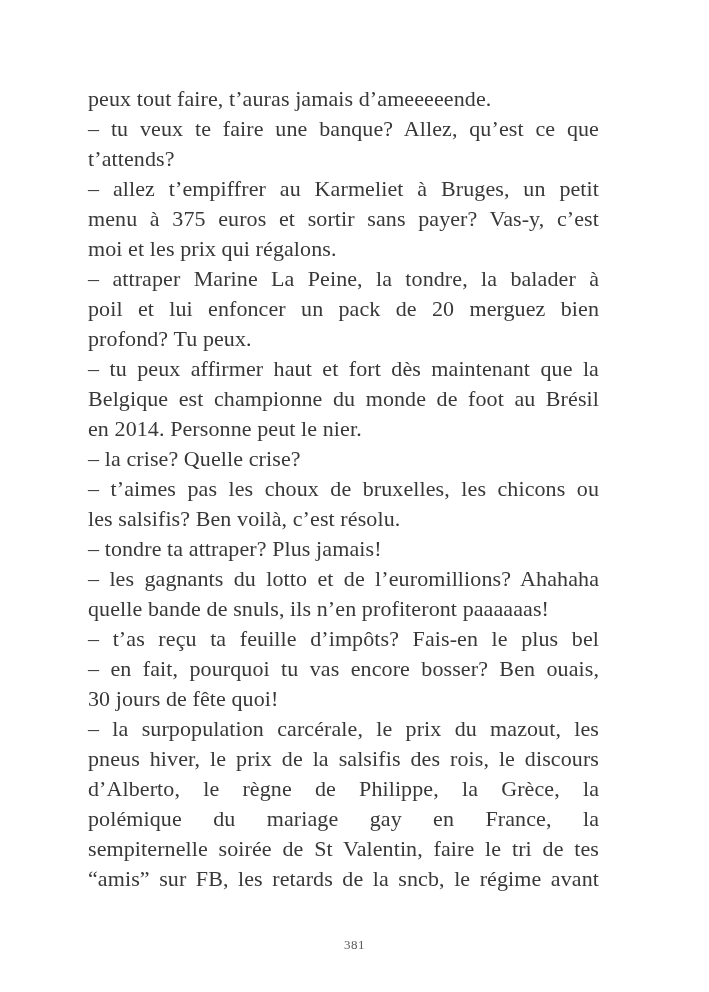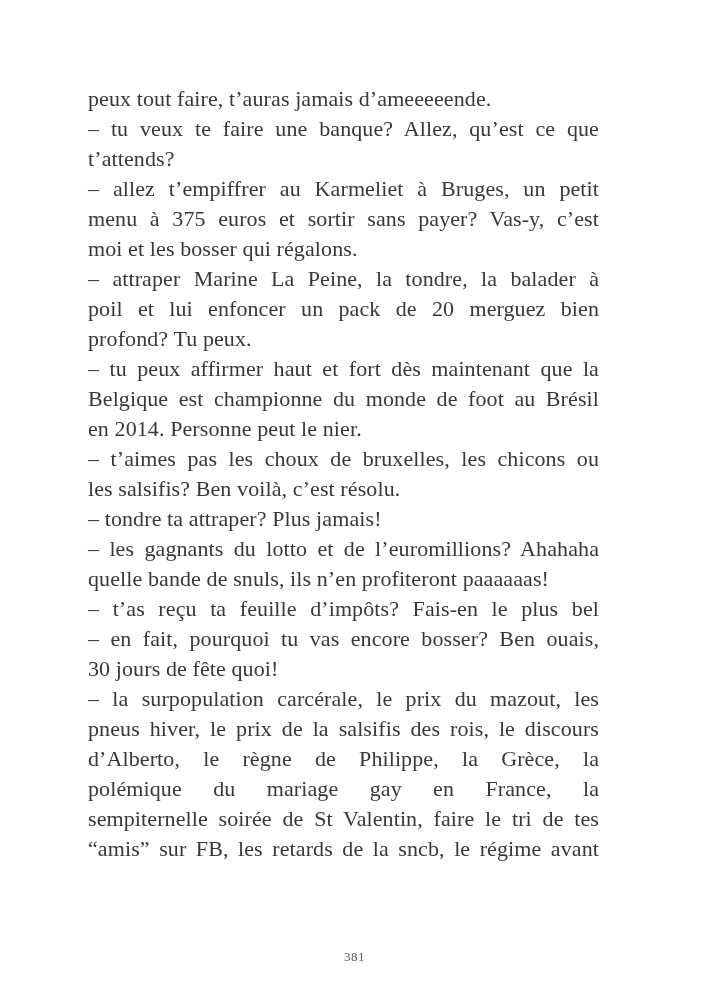--- a/index.html
+++ b/index.html
@@ -43,40 +43,40 @@
   .page-number {
     position: absolute;
     left: 0;
     right: 0;
     top: 937px;
     text-align: center;
     font-size: 13px;
     line-height: 16px;
     color: #5a5a5a;
     letter-spacing: 0.5px;
-    margin-top: 12px;
   }
 </style>
 </head>
 <body>
 
 <div class="page">
   <div class="text-block" id="text-block">
       <div class="line">peux tout faire, t’auras jamais d’ameeeeende.</div>
       <div class="line j">– tu veux te faire une banque? Allez, qu’est ce que</div>
       <div class="line">t’attends?</div>
       <div class="line j">– allez t’empiffrer au Karmeliet à Bruges, un petit</div>
       <div class="line j">menu à 375 euros et sortir sans payer? Vas-y, c’est</div>
-      <div class="line">moi et les bosser qui régalons.</div>
+      <div class="line">moi et les prix qui régalons.</div>
       <div class="line j">– attraper Marine La Peine, la tondre, la balader à</div>
       <div class="line j">poil et lui enfoncer un pack de 20 merguez bien</div>
       <div class="line">profond? Tu peux.</div>
       <div class="line j">– tu peux affirmer haut et fort dès maintenant que la</div>
       <div class="line j">Belgique est championne du monde de foot au Brésil</div>
       <div class="line">en 2014. Personne peut le nier.</div>
+      <div class="line">– la crise? Quelle crise?</div>
       <div class="line j">– t’aimes pas les choux de bruxelles, les chicons ou</div>
       <div class="line">les salsifis? Ben voilà, c’est résolu.</div>
       <div class="line">– tondre ta attraper? Plus jamais!</div>
       <div class="line j">– les gagnants du lotto et de l’euromillions? Ahahaha</div>
       <div class="line">quelle bande de snuls, ils n’en profiteront paaaaaas!</div>
       <div class="line j">– t’as reçu ta feuille d’impôts? Fais-en le plus bel</div>
       <div class="line j">– en fait, pourquoi tu vas encore bosser? Ben ouais,</div>
       <div class="line">30 jours de fête quoi!</div>
       <div class="line j">– la surpopulation carcérale, le prix du mazout, les</div>
       <div class="line j">pneus hiver, le prix de la salsifis des rois, le discours</div>

